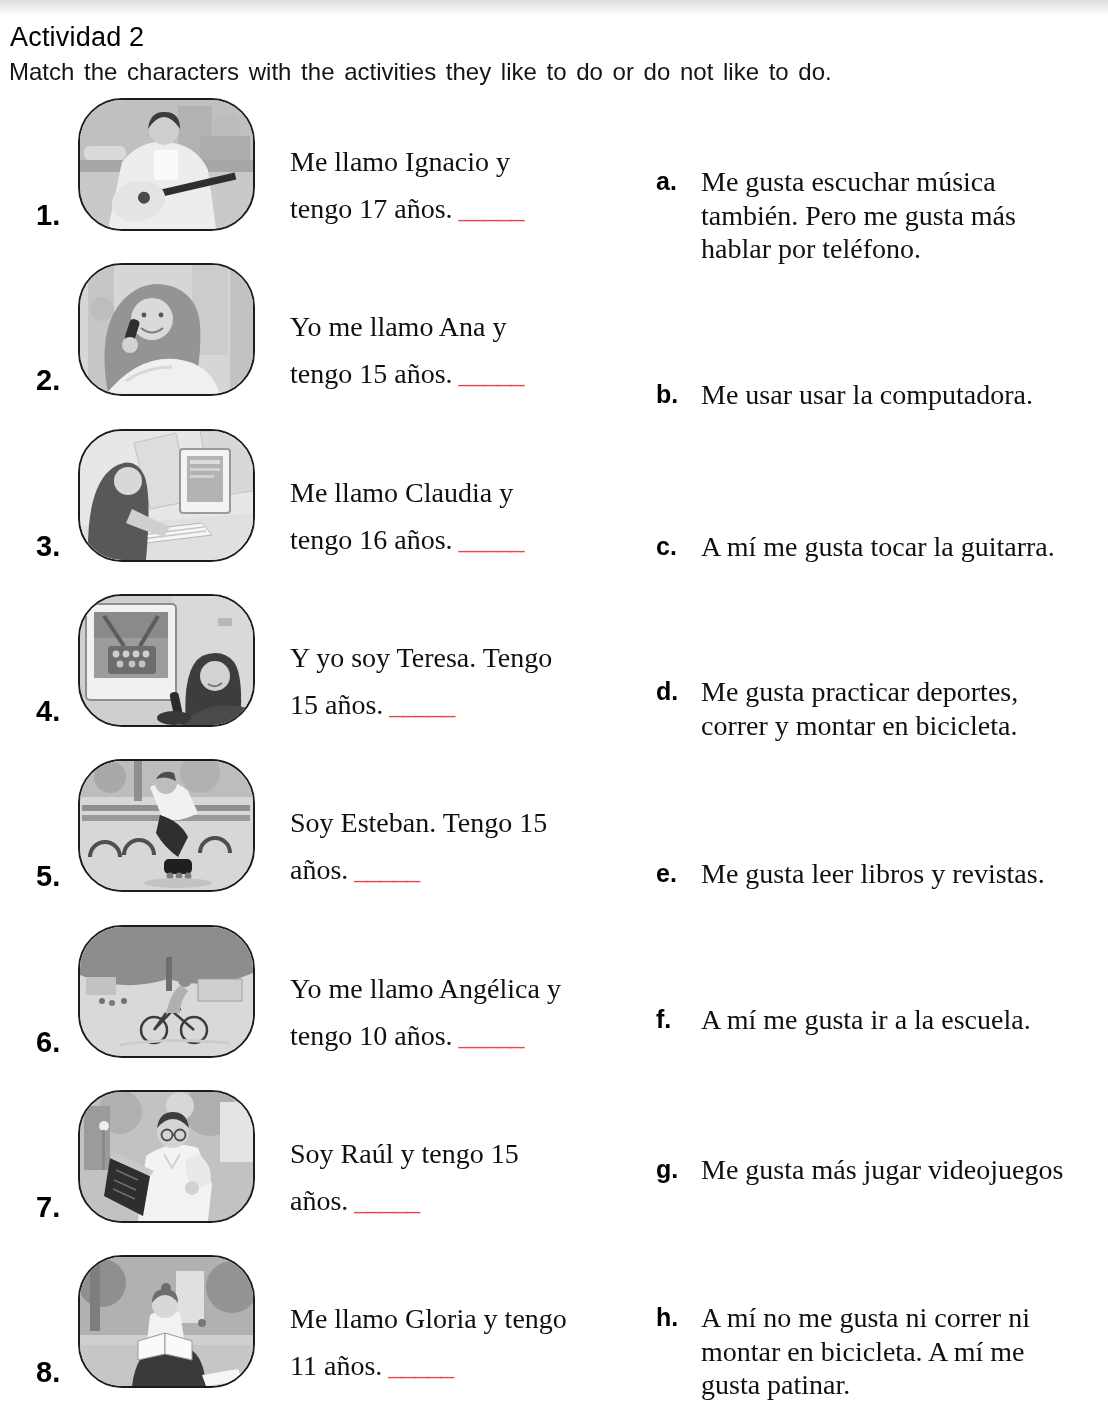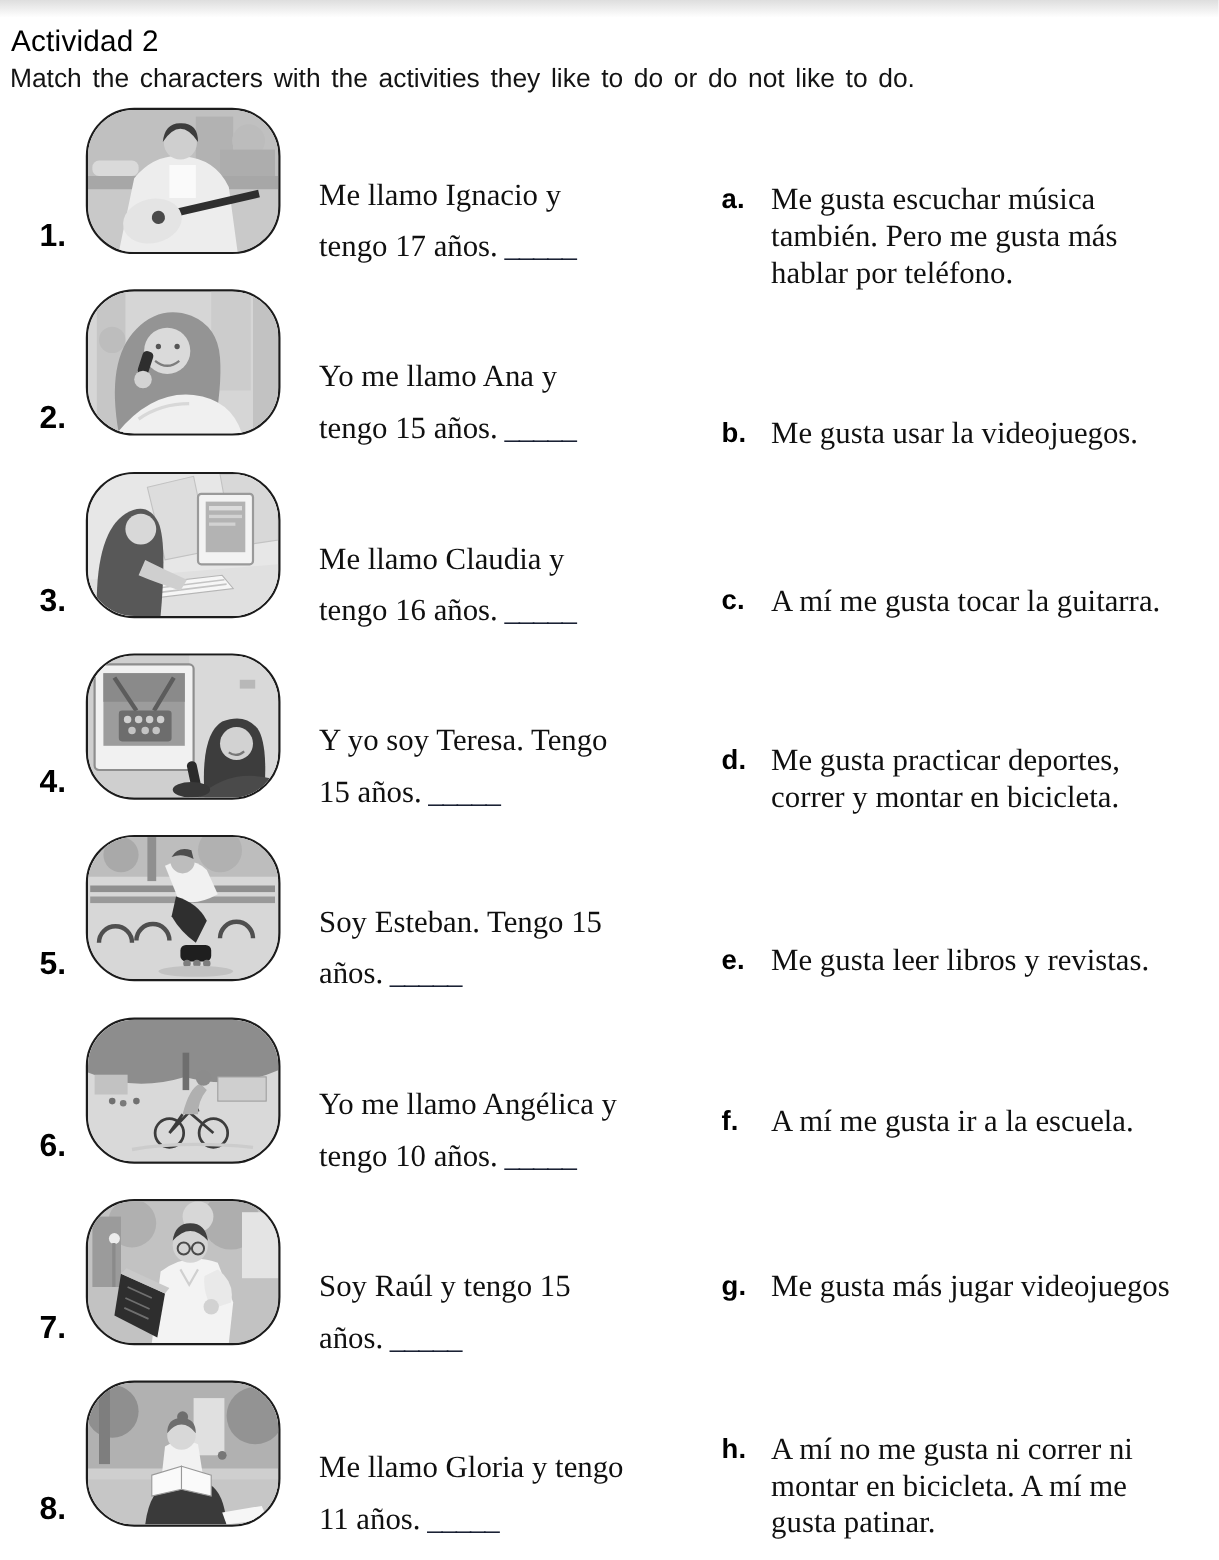--- a/index.html
+++ b/index.html
@@ -26,24 +26,24 @@
     position:absolute;left:36px;top:101px;
     font-family:"Liberation Sans", sans-serif;font-weight:800;font-size:29px;color:#000;
   }
   .char-photo{
     position:absolute;left:78px;top:0;width:177px;height:133px;
     border:2px solid #1c1c1c;border-radius:44px;overflow:hidden;
     background:#dcdcdc;box-sizing:border-box;
   }
   .char-photo svg{display:block;width:100%;height:100%;}
   .char-text{
-    position:absolute;left:290px;top:56px;width:360px;
+    position:absolute;left:290px;top:40px;width:360px;
     font-size:28px;line-height:47px;white-space:pre-line;color:#101010;
   }
-  .blank{margin-left:6px;letter-spacing:-1px;color:#0f172a;}
+  .blank{margin-left:6px;letter-spacing:-1px;color:#ef4444;}
   
   .opt-row{position:absolute;left:656px;width:452px;display:flex;align-items:flex-start;}
   .opt-letter{
     flex:none;width:45px;
     font-family:"Liberation Sans", sans-serif;font-weight:800;font-size:25px;
     line-height:33.5px;color:#000;
   }
   .opt-text{flex:1;font-size:28px;line-height:33.5px;white-space:pre-line;color:#101010;}
 </style>
 </head>
@@ -273,21 +273,21 @@
   </div>
 
   <div class="opt-row" style="top:165px">
     <div class="opt-letter">a.</div>
     <div class="opt-text">Me gusta escuchar música
 también. Pero me gusta más
 hablar por teléfono.</div>
   </div>
   <div class="opt-row" style="top:378px">
     <div class="opt-letter">b.</div>
-    <div class="opt-text">Me gusta usar la videojuegos.</div>
+    <div class="opt-text">Me usar usar la computadora.</div>
   </div>
   <div class="opt-row" style="top:530px">
     <div class="opt-letter">c.</div>
     <div class="opt-text">A mí me gusta tocar la guitarra.</div>
   </div>
   <div class="opt-row" style="top:675px">
     <div class="opt-letter">d.</div>
     <div class="opt-text">Me gusta practicar deportes,
 correr y montar en bicicleta.</div>
   </div>

